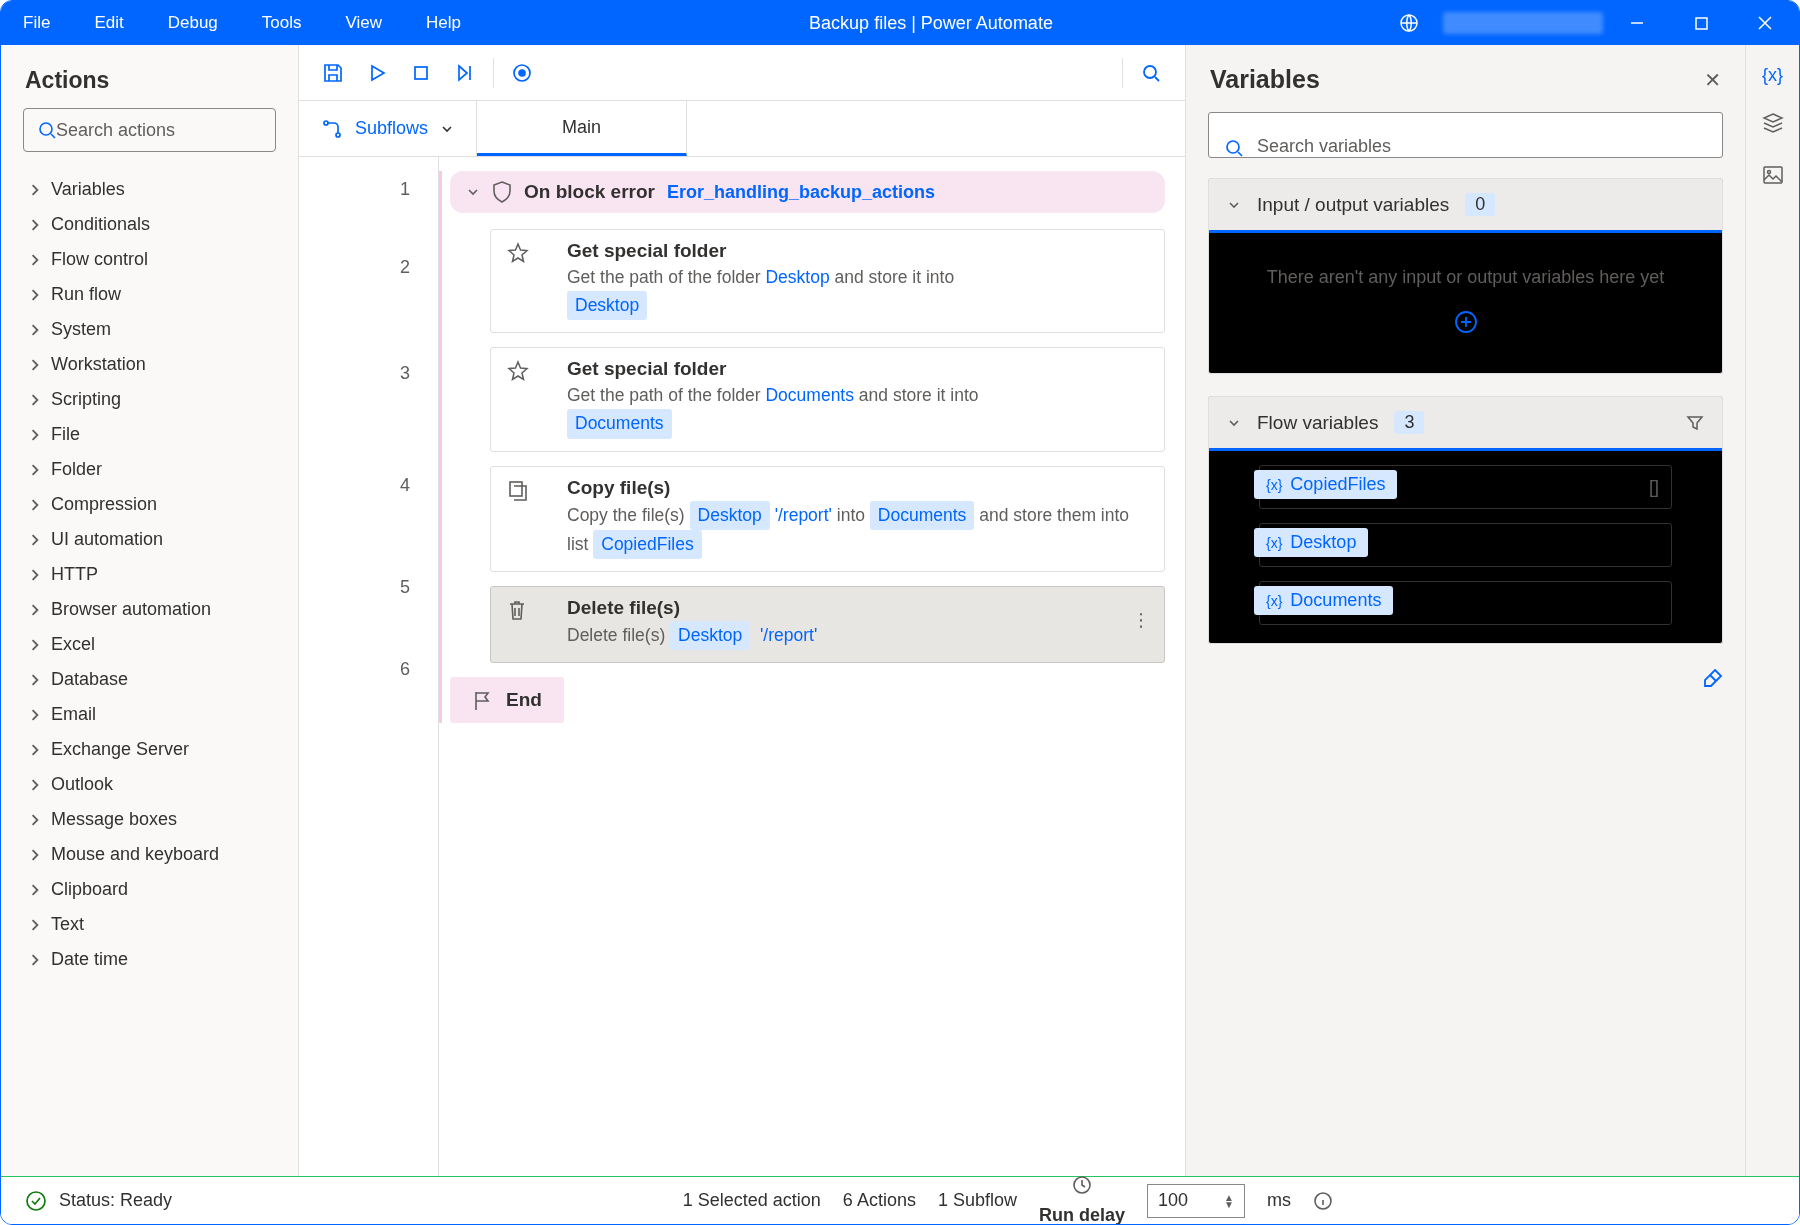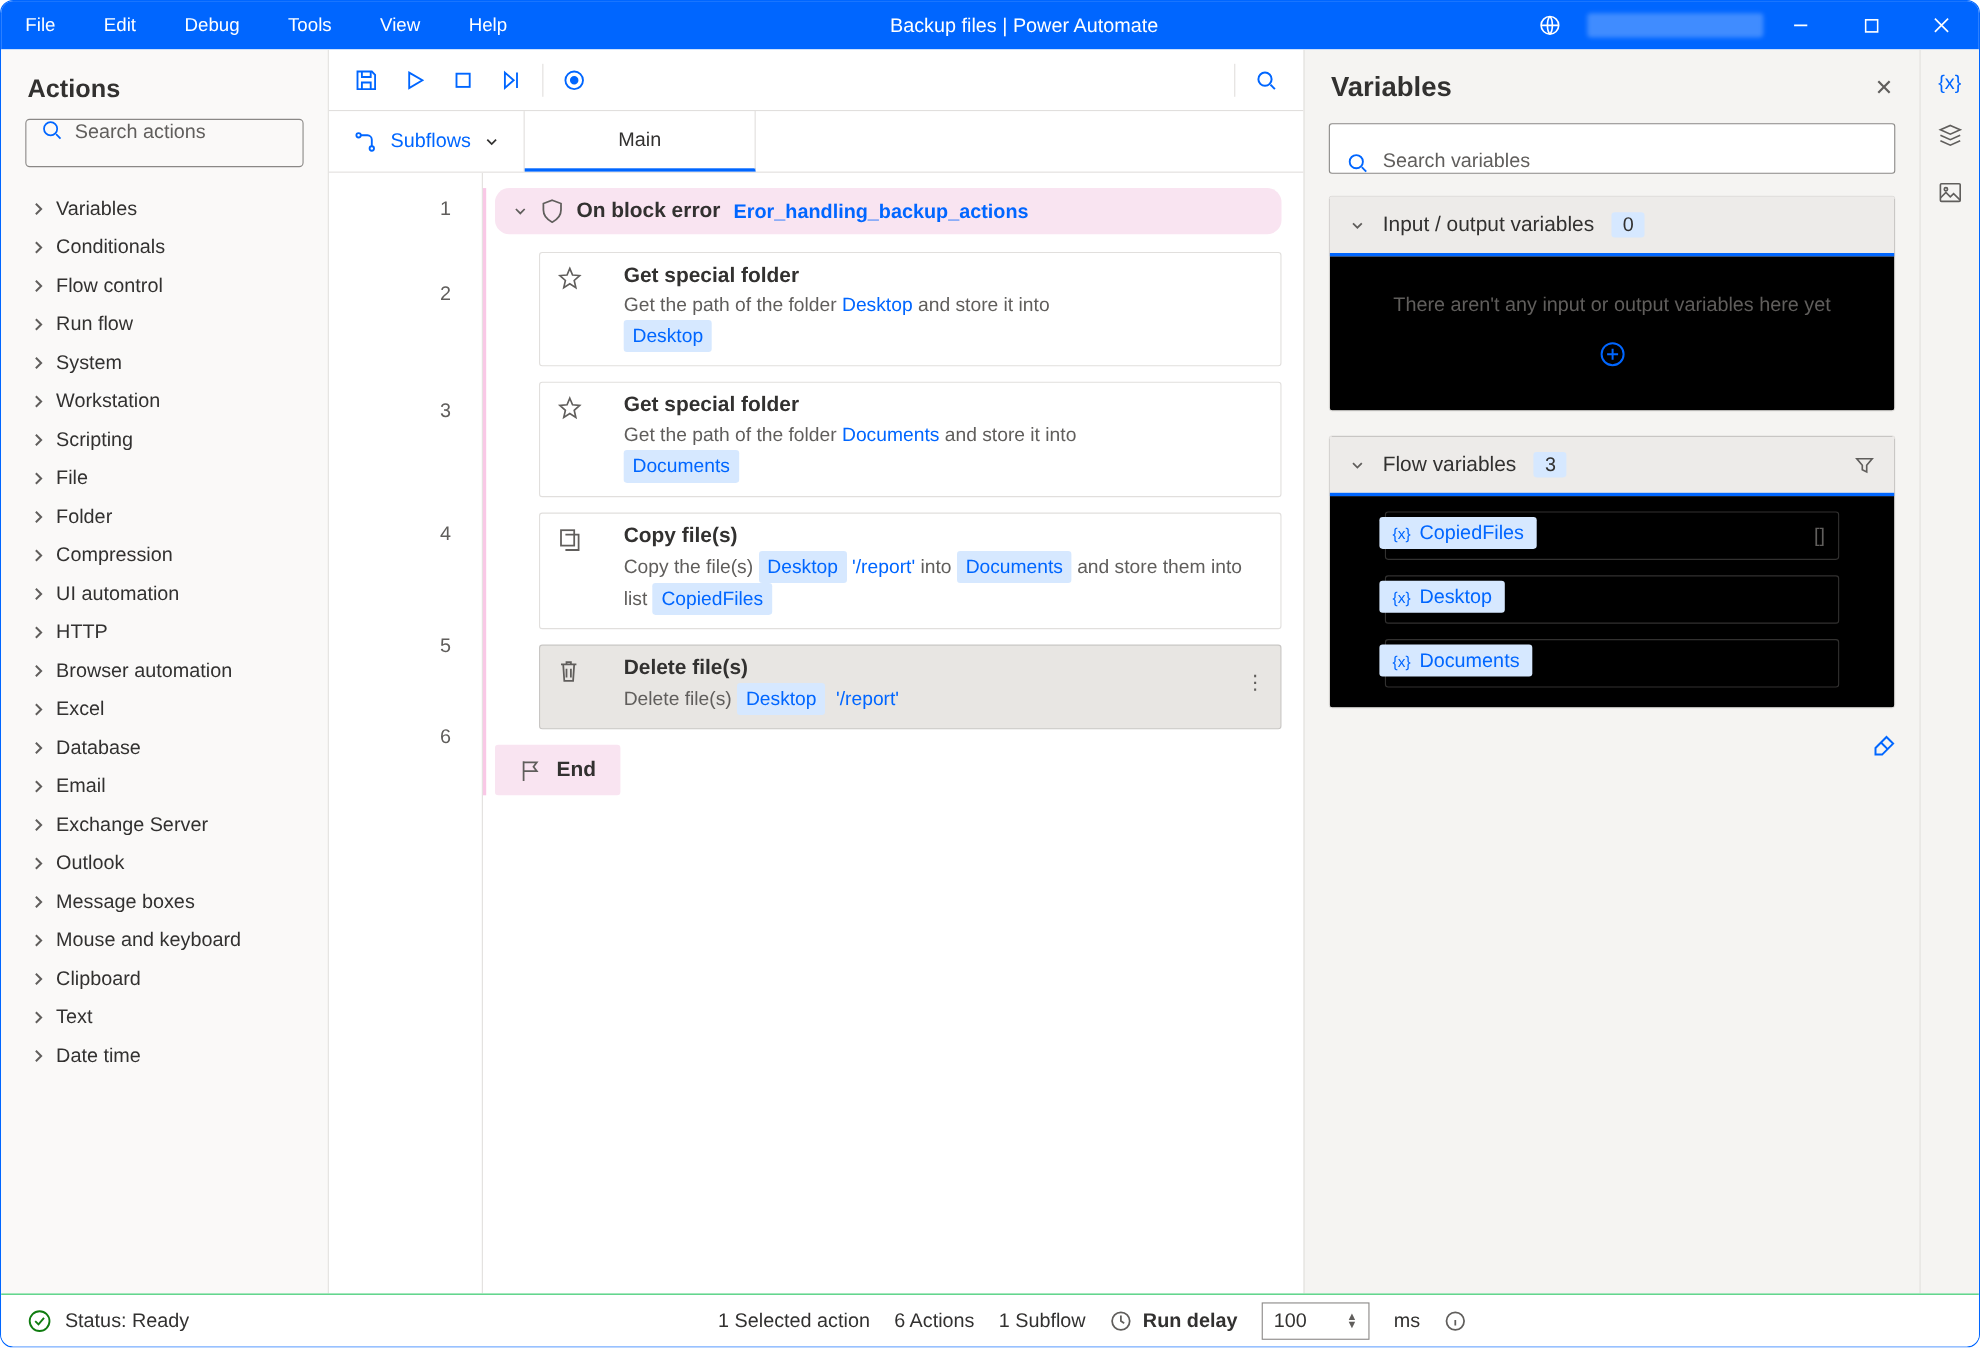--- a/index.html
+++ b/index.html
@@ -14,21 +14,21 @@
 .titlebar .right { display: flex; align-items: center; gap: 4px; padding-right: 4px; }
 .titlebar .winbtn { width: 60px; height: 44px; display: flex; align-items: center; justify-content: center; cursor: pointer; }
 .titlebar svg { stroke: #fff; fill: none; }
 
 
 .body { flex: 1; display: flex; overflow: hidden; background:#faf9f8; }
 
 
 .actions-panel { width: 298px; background: #faf9f8; border-right: 1px solid #e1dfdd; display:flex; flex-direction:column; }
 .actions-panel h1 { font-size: 23px; font-weight: 600; padding: 22px 24px 14px; }
-.actions-search { margin: 0 22px 14px; border: 1px solid #8a8886; border-radius: 4px; height: 44px; display:flex; padding:0 14px; gap:12px; color:#605e5c;}
+.actions-search { margin: 0 22px 14px; border: 1px solid #8a8886; border-radius: 4px; height: 44px; display:flex; align-items:center; padding:0 14px; color:#605e5c;}
 .actions-search svg { stroke:#0066ff; }
 .actions-tree { flex:1; overflow-y:auto; padding: 6px 0; }
 .tree-item { display:flex; align-items:center; gap:10px; padding: 7px 16px 7px 28px; font-size:18px; cursor:pointer;}
 .tree-item .chev { width:12px; height:12px; }
 
 
 .editor { flex:1; display:flex; flex-direction:column; background:#fff; }
 .toolbar { height:56px; border-bottom:1px solid #e1dfdd; display:flex; align-items:center; padding:0 12px; gap:0;}
 .toolbar .tbtn { width:44px; height:44px; display:flex; align-items:center; justify-content:center; cursor:pointer;}
 .toolbar .sep { width:1px; height:30px; background:#e1dfdd; margin:0 6px;}
@@ -519,21 +519,21 @@
       <svg width="22" height="22" viewBox="0 0 22 22" fill="none" stroke="#107c10" stroke-width="1.7">
           <circle cx="11" cy="11" r="9"></circle>
           <path d="M7 11l3 3 5-6"></path>
         </svg>
       <span>Status: Ready</span>
     </div>
     <div class="spacer"></div>
     <span>1 Selected action</span>
     <span>6 Actions</span>
     <span>1 Subflow</span>
-    <span style="display:flex;align-items:center;gap:10px;">
+    <span style="display:flex;align-items:center;gap:10px;flex-direction:column;">
       <svg width="20" height="20" viewBox="0 0 20 20" fill="none" stroke="#605e5c" stroke-width="1.6">
           <circle cx="10" cy="10" r="8"></circle>
           <path d="M10 5v5l3 2"></path>
         </svg>
       <b>Run delay</b>
     </span>
     <div class="delaybox">
       <span>100</span>
       <span style="margin-left:auto;display:flex;flex-direction:column;line-height:7px;font-size:10px;color:#605e5c;">▲<br>▼</span>
     </div>

